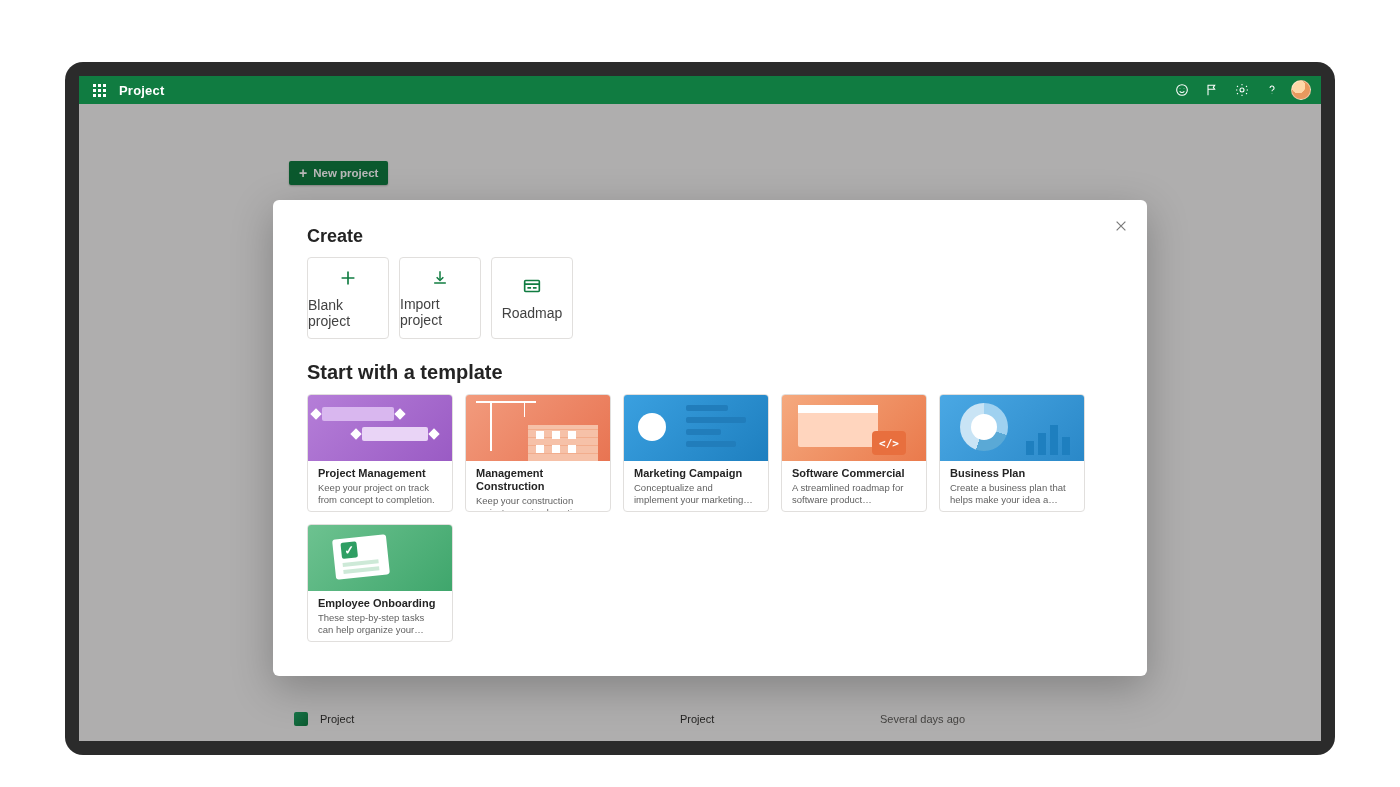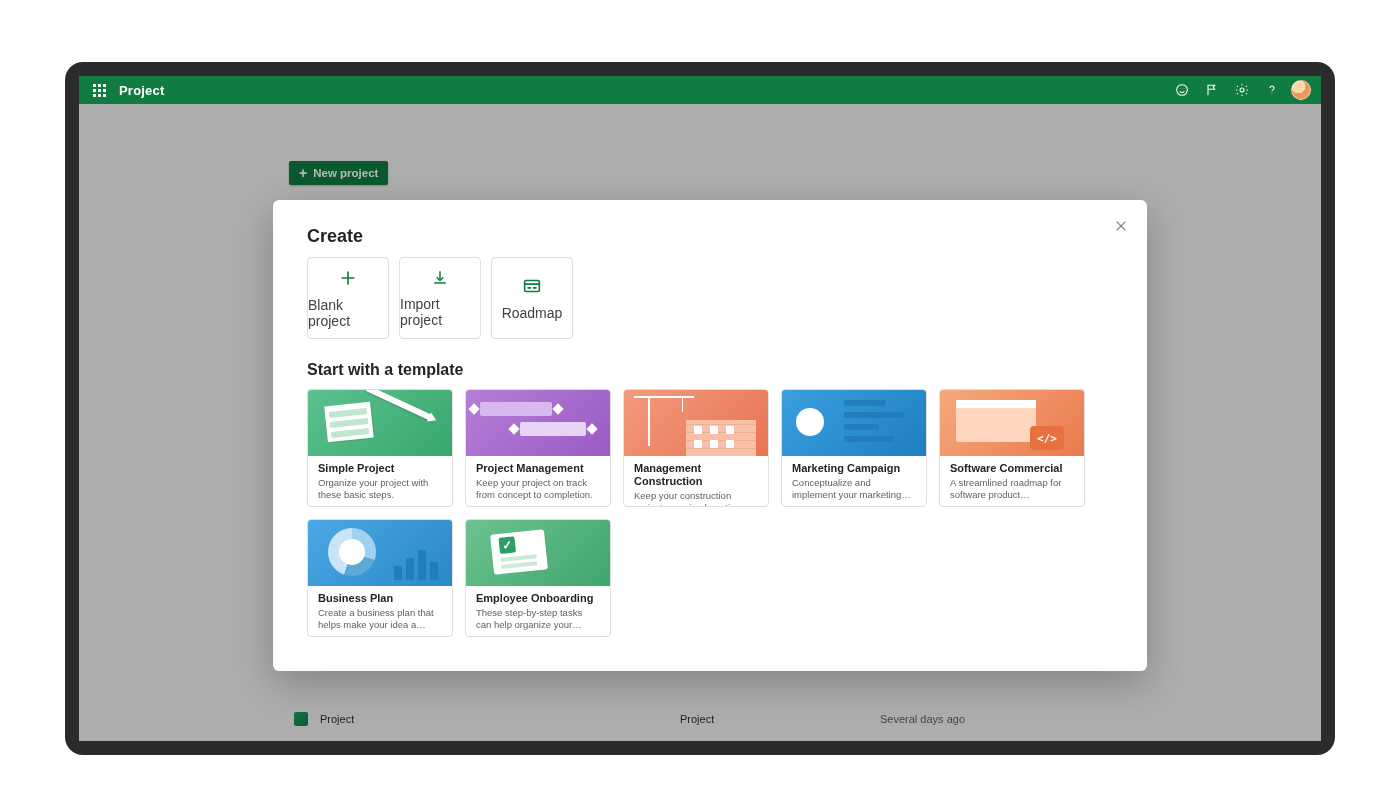--- a/index.html
+++ b/index.html
@@ -131,21 +131,21 @@
   .modal-close {
     position: absolute;
     top: 14px; right: 14px;
     width: 24px; height: 24px;
     cursor: pointer;
     display: flex; align-items: center; justify-content: center;
   }
   .modal-close svg { stroke: #7a7a7a; stroke-width: 1.4; }
 
   h2.section-h { margin: 0 0 10px 0; font-size: 18px; font-weight: 600; color: var(--text-dark); }
-  h2.section-h.template-h { margin-top: 22px; font-size: 16px; }
+  h2.section-h.template-h { margin-top: 22px; font-size: 20px; }
 
   .create-row { display: flex; gap: 10px; margin-top: 6px; }
   .create-card {
     width: 82px; height: 82px;
     border: 1px solid var(--card-border);
     border-radius: 4px;
     display: flex; flex-direction: column;
     align-items: center; justify-content: center;
     gap: 8px;
     cursor: pointer;
@@ -369,30 +369,20 @@
               <path d="M4 10h16M7 14h4M13 14h4"></path>
             </svg>
           <div class="label">Roadmap</div>
         </div>
       </div>
 
       <h2 class="section-h template-h">Start with a template</h2>
 
       <div class="tmpl-grid">
 
-        <div class="tmpl-card">
-          <div class="tmpl-art art-green">
-            <div class="sp-sheet"></div>
-              <div class="sp-pencil"></div>
-          </div>
-          <div class="tmpl-body">
-            <div class="tmpl-title">Simple Project</div>
-            <div class="tmpl-desc">Organize your project with these basic steps.</div>
-          </div>
-        </div>
 
         <div class="tmpl-card">
           <div class="tmpl-art art-purple">
             <div class="pm-bar1"></div>
               <div class="pm-bar2"></div>
           </div>
           <div class="tmpl-body">
             <div class="tmpl-title">Project Management</div>
             <div class="tmpl-desc">Keep your project on track from concept to completion.</div>
           </div>

